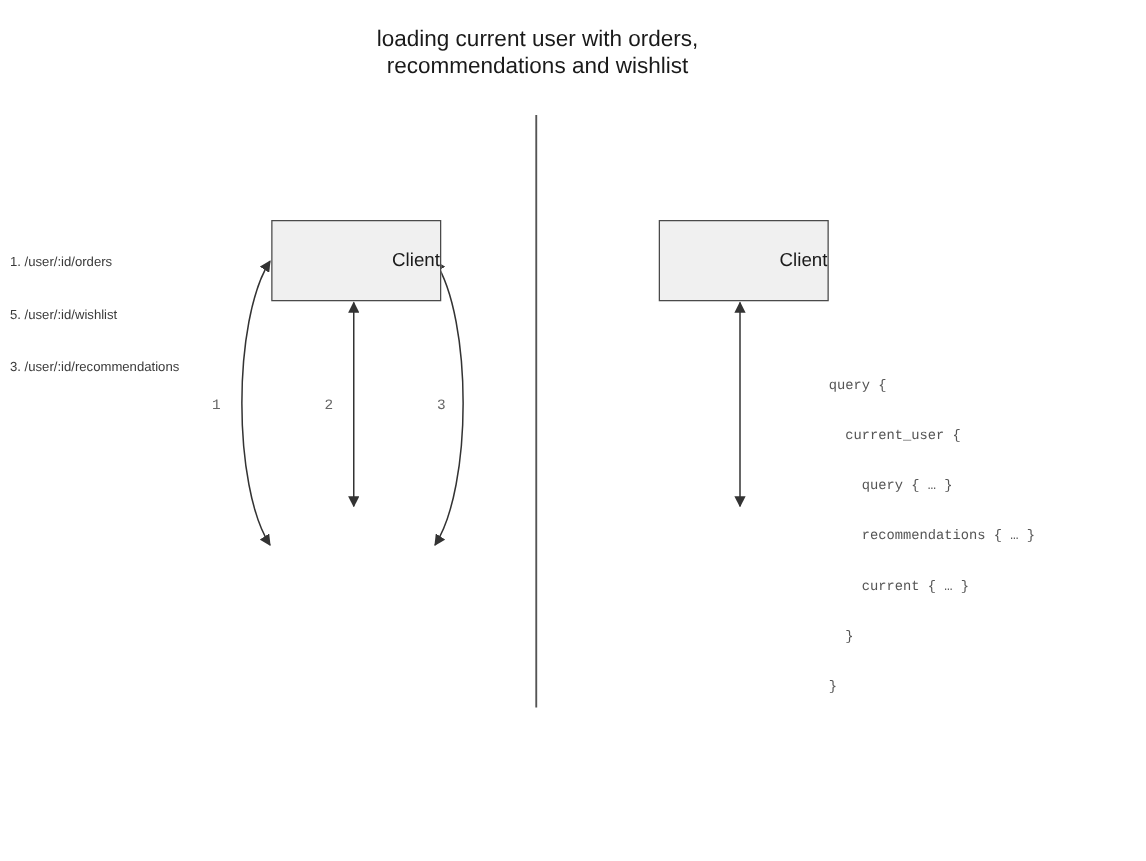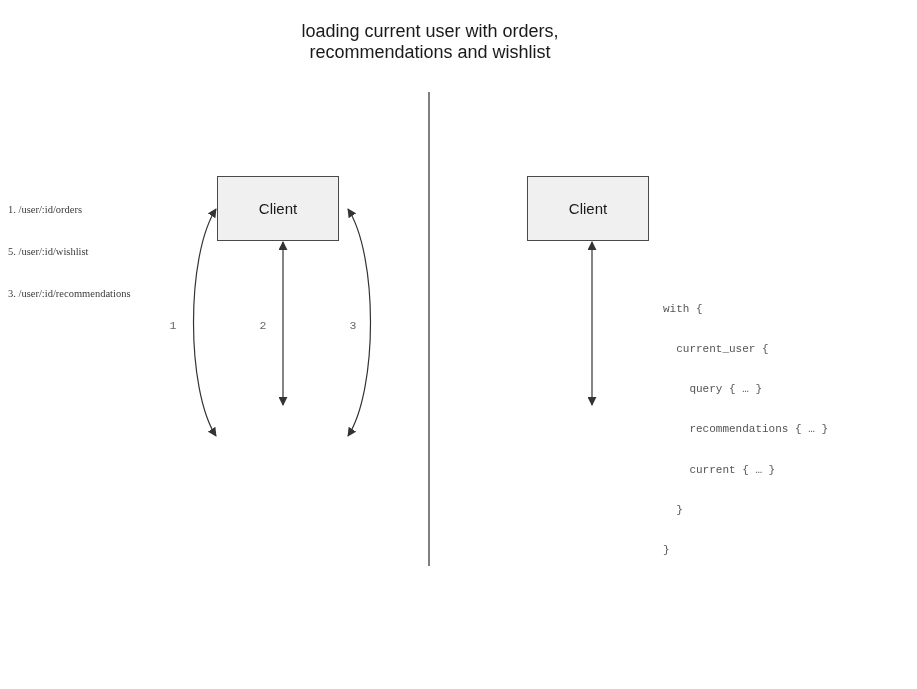--- a/index.html
+++ b/index.html
@@ -29,39 +29,39 @@
   .arrow-layer {
     position: absolute;
     left: 0;
     top: 0;
     width: 917px;
     height: 689px;
     pointer-events: none;
   }
   .node-box {
     position: absolute;
-    width: 122px;
+    width: 136px;
     box-sizing: border-box;
     background: #f0f0f0;
     border: 1.5px solid #4a4a4a;
     display: flex;
     align-items: center;
-    justify-content: center;
+    justify-content: flex-end;
     font-size: 15px;
     color: #1a1a1a;
   }
   .box-client-left  { left: 217px; top: 176px; height: 65px; }
   .box-rest         { left: 217px; top: 406px; height: 67px; }
   .box-client-right { left: 527px; top: 176px; height: 65px; }
   .box-graphql      { left: 527px; top: 406px; height: 66px; }
   .endpoints {
     position: absolute;
     left: 8px;
     top: 175px;
-    font-family: Liberation Serif, serif;
+    font-family: Liberation Sans, sans-serif;
     font-size: 10.5px;
     line-height: 14px;
     color: #3a3a3a;
     white-space: pre;
   }
   .arrow-label {
     position: absolute;
     transform: translate(-50%, -50%);
     font-family: "Liberation Mono", monospace;
     font-size: 11.5px;
@@ -121,21 +121,21 @@
   <span class="arrow-label label-1">1</span>
   <span class="arrow-label label-2">2</span>
   <span class="arrow-label label-3">3</span>
 
   <div class="node-box box-client-right">
     <span>Client</span>
   </div>
 
 
   <div class="query-code">
-    <div>with {</div>
+    <div>query {</div>
     <div>  current_user {</div>
     <div>    query { … }</div>
     <div>    recommendations { … }</div>
     <div>    current { … }</div>
     <div>  }</div>
     <div>}</div>
   </div>
 
 </div>
 

